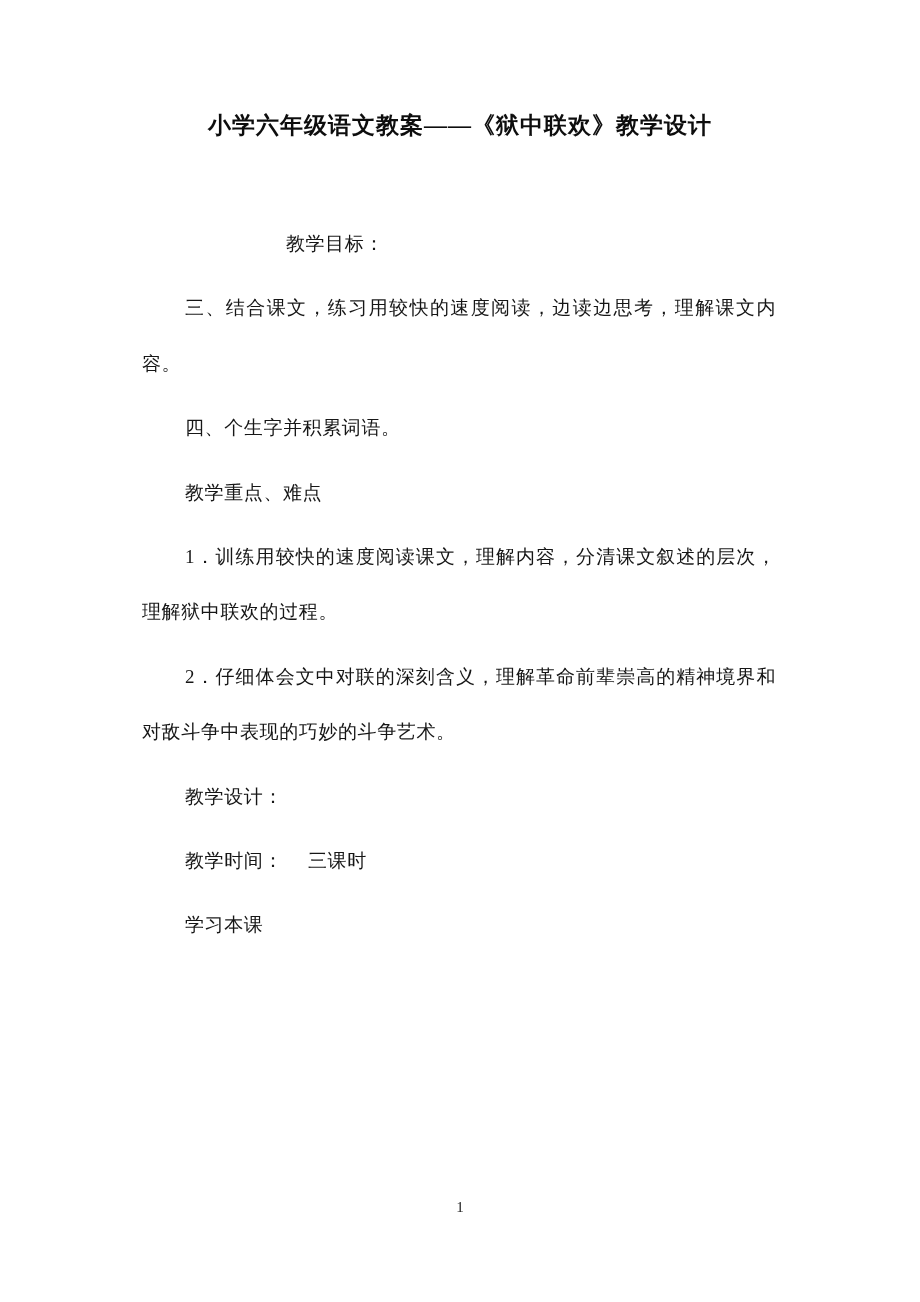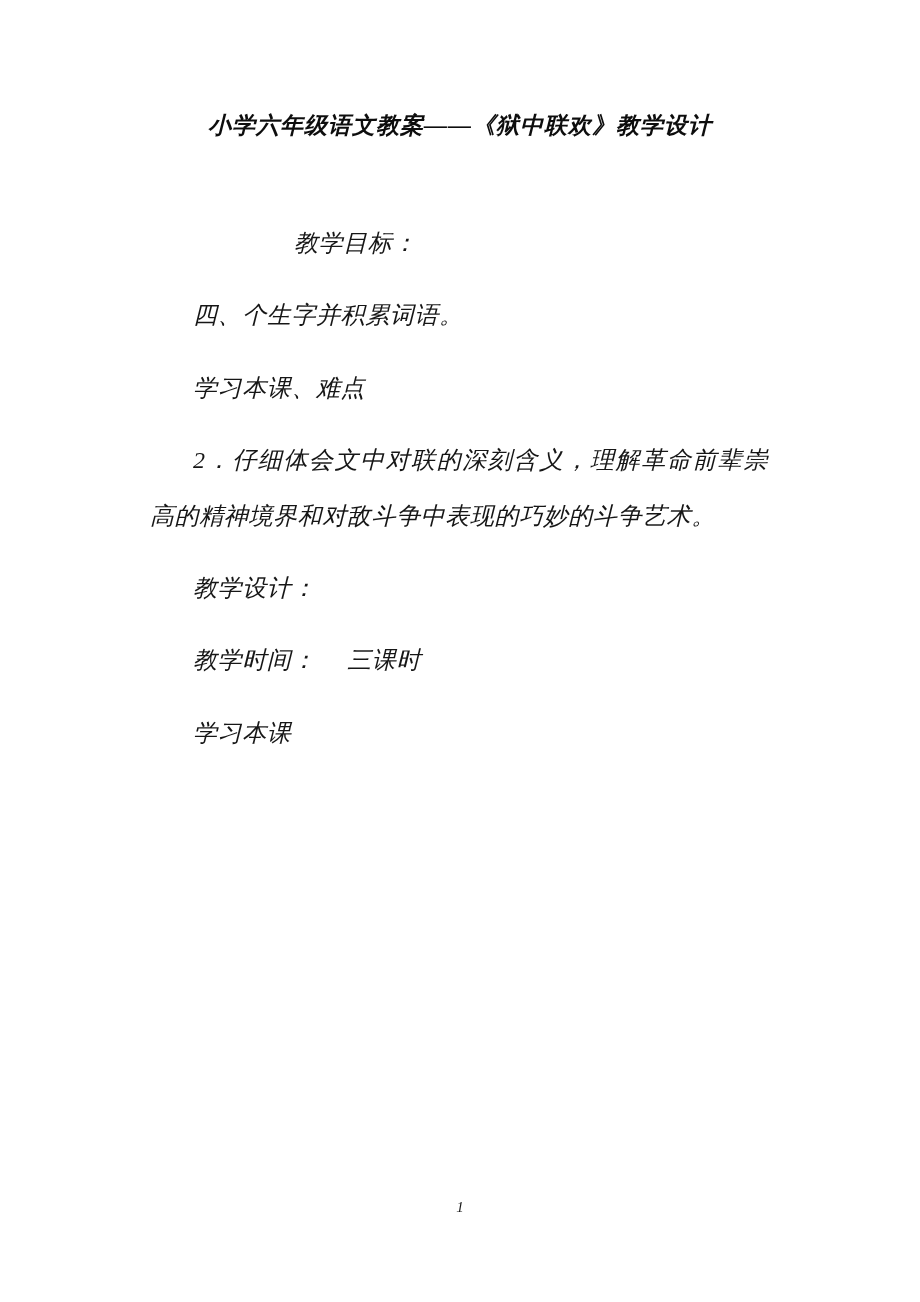--- a/index.html
+++ b/index.html
@@ -8,38 +8,37 @@
     background: #ffffff;
   }
   .page {
     position: relative;
     width: 920px;
     height: 1302px;
     background: #ffffff;
     overflow: hidden;
     font-family: "Liberation Serif", "DejaVu Serif", serif;
     color: #161616;
-    font-style: italic;
   }
   .doc-title {
     margin: 108px 120px 0 120px;
     text-align: center;
     font-size: 23px;
     line-height: 36px;
     font-weight: 700;
     letter-spacing: 1px;
     color: #0d0d0d;
   }
   .doc-body {
     margin: 72px 0 0 133px;
     width: 652px;
   }
   .para {
-    margin: 17px;
-    font-size: 24px;
+    margin: 9px;
+    font-size: 19px;
     line-height: 55.4px;
     letter-spacing: 0.6px;
     text-align: justify;
     text-justify: inter-ideograph;
   }
   .indent {
     text-indent: 43px;
   }
   .indent-lg {
     text-indent: 144px;
@@ -57,22 +56,24 @@
 </style>
 </head>
 <body>
 
 <div class="page">
 
   <h1 class="doc-title">小学六年级语文教案——《狱中联欢》教学设计</h1>
 
   <div class="doc-body">
     <p class="para indent-lg">教学目标：</p>
+    <p class="para indent">三、结合课文，练习用较快的速度阅读，边读边思考，理解课文内容。</p>
     <p class="para indent">四、个生字并积累词语。</p>
-    <p class="para indent">学习本课、难点</p>
+    <p class="para indent">教学重点、难点</p>
+    <p class="para indent">1．训练用较快的速度阅读课文，理解内容，分清课文叙述的层次，理解狱中联欢的过程。</p>
     <p class="para indent">2．仔细体会文中对联的深刻含义，理解革命前辈崇高的精神境界和对敌斗争中表现的巧妙的斗争艺术。</p>
     <p class="para indent">教学设计：</p>
     <p class="para indent">教学时间：　 三课时</p>
     <p class="para indent">学习本课</p>
   </div>
 
   <div class="page-number">1</div>
 
 </div>
 

